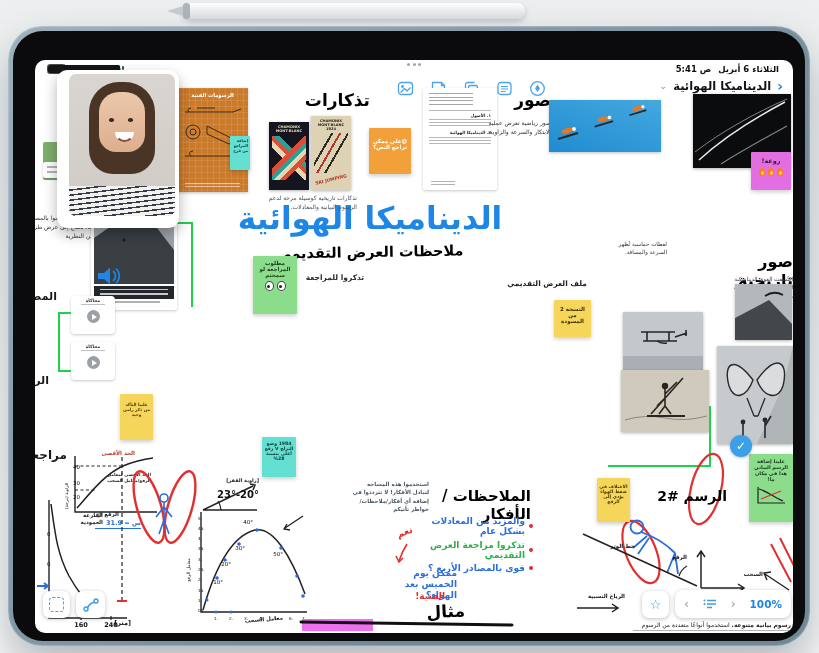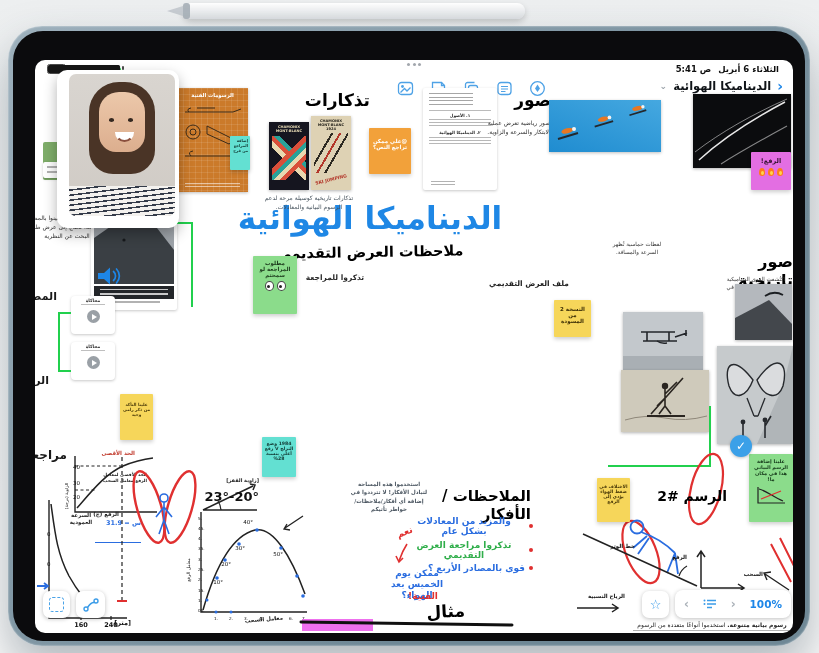--- a/index.html
+++ b/index.html
@@ -1,20 +1,20 @@
 <!DOCTYPE html>
 <html lang="ar"><head>
 <meta charset="utf-8">
 <style>
   html,body{margin:0;padding:0}
   body{width:819px;height:653px;position:relative;overflow:hidden;
        background:linear-gradient(#edeff0,#fafafa 75%);
        font-family:"DejaVu Sans",sans-serif;-webkit-font-smoothing:antialiased}
   .abs{position:absolute}
-  .ar{direction:rtl;text-align:center}
+  .ar{direction:rtl;text-align:right}
   .ctr{text-align:center}
   .hand{font-weight:700;letter-spacing:.2px}
   .card{background:#fff;box-shadow:0 1px 3px rgba(0,0,0,.22);border-radius:2px}
   .sticky{box-shadow:0 2px 4px rgba(0,0,0,.2);border-radius:1px}
   .lines{background:repeating-linear-gradient(to bottom,rgba(0,0,0,.3) 0 1.5px,transparent 1.5px 5px)}
   .lines-w{background:repeating-linear-gradient(to bottom,rgba(255,255,255,.75) 0 1.5px,transparent 1.5px 4.5px)}
   svg{display:block}
 
   
   #pencil{left:183px;top:3px;width:342px;height:16px;border-radius:8px;
@@ -149,28 +149,28 @@
   #thursday-note{left:342px;top:508px;width:80px;font-size:9px;font-weight:700;color:#2a6de0;line-height:1.2}
   #works-note{left:366px;top:531px;width:44px;font-size:9px;font-weight:700;color:#e03030}
   #example-word{left:368px;top:542px;width:62px;font-size:17px;transform:rotate(-3deg)}
   #pink-hl{left:267px;top:559px;width:71px;height:12px;background:#ee70ee;z-index:1}
 
   
   #c1-svg{left:30px;top:392px}
   #c1-max{left:52px;top:390px;width:48px;font-size:5.5px;font-weight:700;color:#c0392b}
   #c1-ann{left:64px;top:412px;width:52px;font-size:4.4px;line-height:1.35;color:#222;font-weight:600}
   #c1-x{left:44px;top:451px;width:40px;font-size:5.5px;font-weight:700;color:#222}
-  #c1-val{left:60px;top:459px;width:46px;font-size:6.5px;font-weight:700;color:#2a6de0;border-bottom:1.4px solid #2a6de0;padding-bottom:15px}
+  #c1-val{left:60px;top:459px;width:46px;font-size:6.5px;font-weight:700;color:#2a6de0;border-bottom:1.4px solid #2a6de0;padding-bottom:1px}
   #c2-svg{left:0;top:438px}
   #c2-title{left:24px;top:452px;width:44px;font-size:5.5px;font-weight:700;color:#222;line-height:1.3}
   #c2-unit{left:56px;top:559px;width:40px;font-size:6.5px;font-weight:700;color:#111}
   #vskis-svg{left:92px;top:402px}
   #angle-svg{left:164px;top:418px}
   #angle-label{left:168px;top:417px;width:56px;font-size:5px;font-weight:700;color:#222}
-  #angle-val{left:178px;top:429px;width:46px;font-size:13px;font-weight:800;color:#111}
+  #angle-val{left:178px;top:429px;width:46px;font-size:10px;font-weight:800;color:#111}
   #polar-svg{left:148px;top:448px}
   #polar-x{left:188px;top:557px;width:60px;font-size:5.5px;font-weight:700;color:#222;transform:rotate(-5deg)}
 
   
   #sketch-svg{left:540px;top:380px;z-index:2}
   #sticky-pressure{left:562px;top:418px;width:33px;height:44px;background:#f6d65a;font-size:4.6px;font-weight:700;color:#4a3a08;text-align:center;padding:6px 2px;box-sizing:border-box;z-index:6}
   #sketch-title{left:620px;top:428px;width:72px;font-size:14px;z-index:3}
   .sk-lbl{font-size:5.5px;font-weight:700;color:#111;z-index:3}
   #lbl-chord{left:560px;top:483px;width:40px}
   #lbl-lift{left:626px;top:494px;width:26px}
@@ -392,21 +392,21 @@
       <svg width="98" height="74" viewBox="0 0 98 74">
         <path d="M6,66 C30,44 58,26 92,8" stroke="rgba(255,255,255,.9)" stroke-width="1.5" fill="none"></path>
         <path d="M2,58 C28,38 60,20 94,5" stroke="rgba(255,255,255,.55)" stroke-width=".9" fill="none"></path>
         <path d="M28,70 C50,56 72,44 94,32" stroke="rgba(255,255,255,.5)" stroke-width="1.1" fill="none"></path>
       </svg>
     </div>
 
     <div class="abs ar" id="video-caption">لقطات حماسية تُظهر السرعة والمسافة.</div>
 
     <div class="abs sticky" id="sticky-wow">
-      <span>الرفع!</span>
+      <span>روعة!</span>
       <div class="fires">
             <i></i>
             <i></i>
             <i></i>
           </div>
     </div>
 
     <div class="abs hand" id="hist-title">صور تاريخية</div>
     <div class="abs ar" id="hist-caption">اكتُشفت القوى الديناميكية الهوائية الأربع للطيران في مراحله المبكرة.</div>
     <div class="abs bwphoto" id="ph-glider2">

